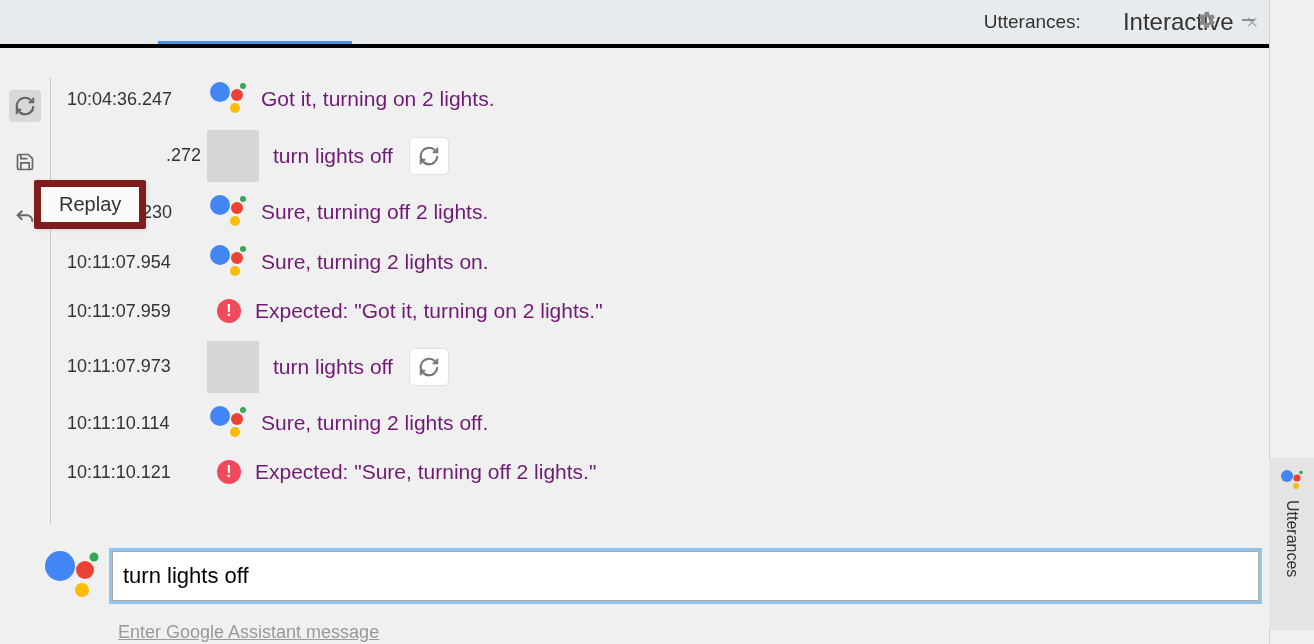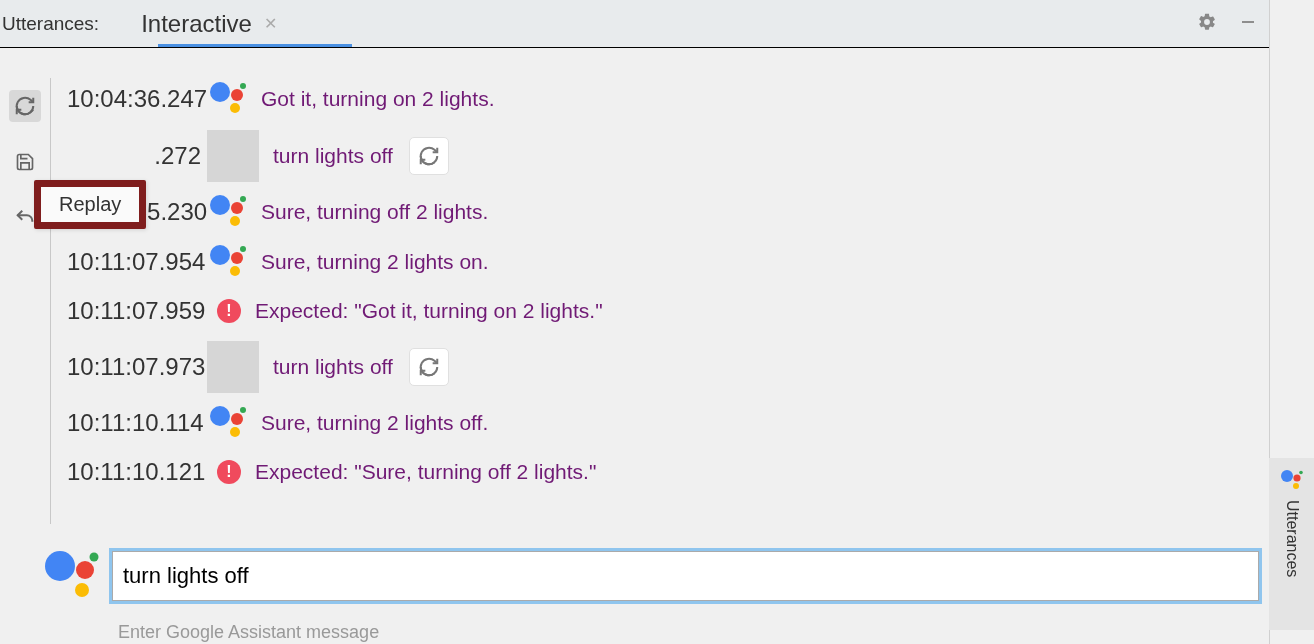--- a/index.html
+++ b/index.html
@@ -15,23 +15,24 @@
       width: 1269px;
       height: 644px;
       background: #f0f0f0;
       position: relative;
     }
     .header {
       height: 48px;
       background: #e8ebed;
       display: flex;
       align-items: center;
-      padding-left: 2px;
-      border-bottom: 1px solid #000000;
-      position: relative;
+      padding-left: 14px;
+      border-bottom: 4px solid #000000;
+      position: relative;
+      justify-content: flex-end;
     }
     .header-label {
       font-size: 19px;
       color: #333;
       margin-right: 30px;
     }
     .tab {
       display: flex;
       align-items: center;
       height: 48px;
@@ -123,21 +124,21 @@
     .row {
       display: flex;
       align-items: center;
       margin-bottom: 8px;
       min-height: 40px;
     }
     .row.user {
       min-height: 55px;
     }
     .timestamp {
-      font-size: 24px;
+      font-size: 18px;
       color: #333;
       width: 140px;
       flex-shrink: 0;
     }
     .assistant-logo {
       width: 42px;
       height: 42px;
       position: relative;
       flex-shrink: 0;
       margin-right: 12px;
@@ -210,20 +211,21 @@
       outline: 3px solid #8fc5ee;
       outline-offset: 0;
       background: #fff;
       font-family: inherit;
     }
     .input-helper {
       font-size: 18px;
       color: #999;
       margin-left: 118px;
       margin-top: 16px;
+      text-decoration: underline;
     }
     .right-dock {
       position: absolute;
       right: 0;
       top: 0;
       width: 45px;
       height: 644px;
       background: #f0f0f0;
       border-left: 1px solid #d0d0d0;
     }

